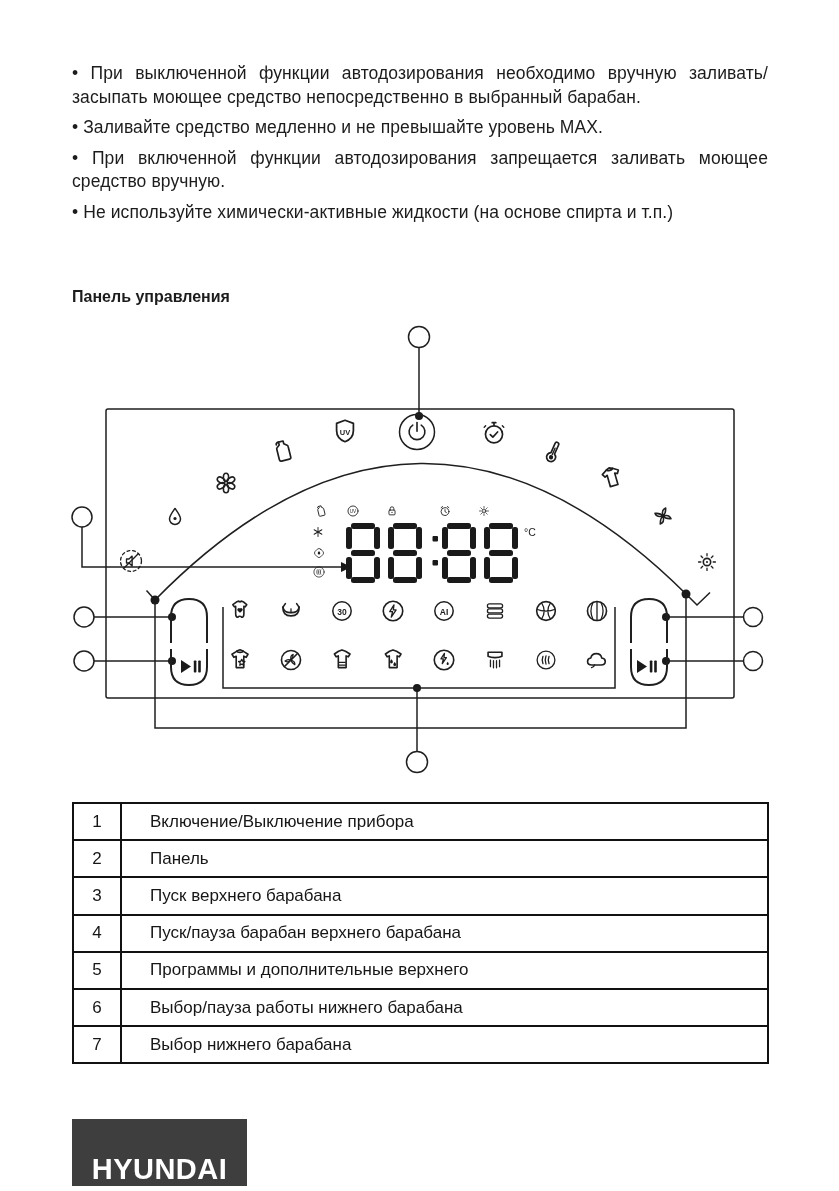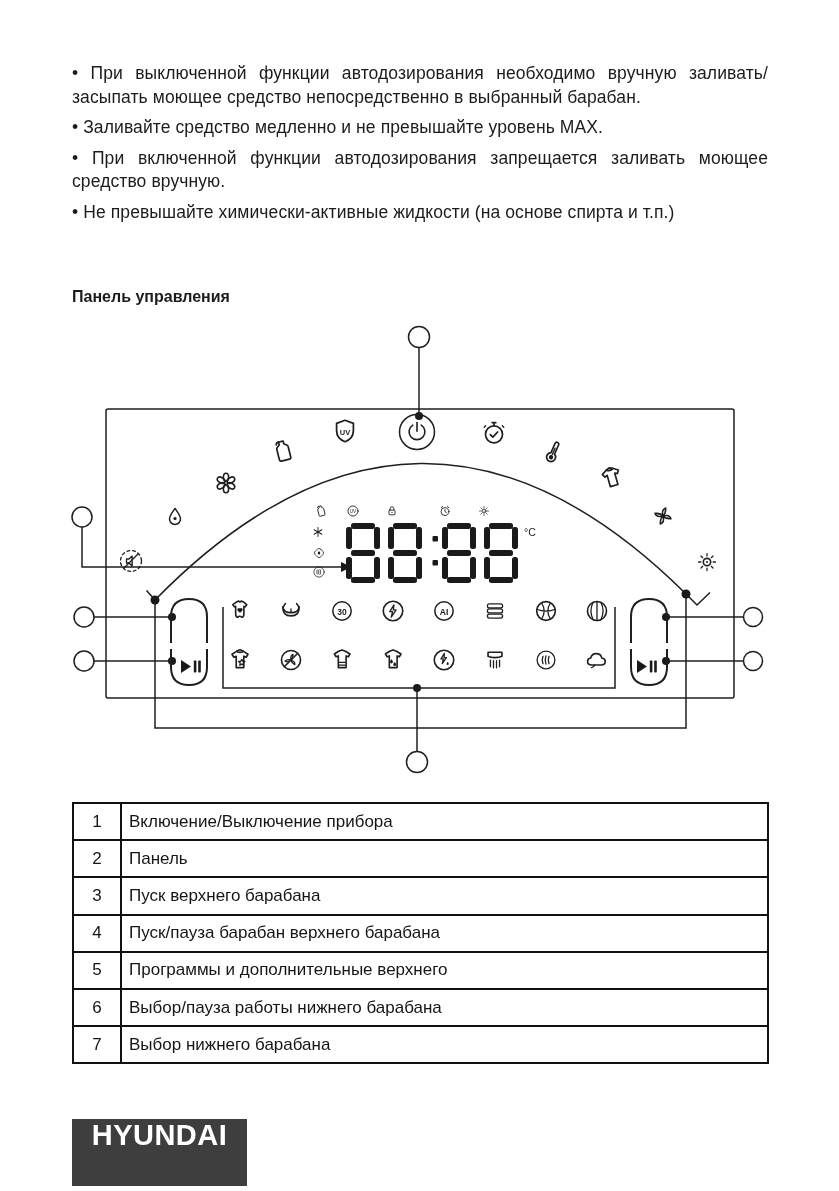--- a/index.html
+++ b/index.html
@@ -27,41 +27,41 @@
   .ic{stroke:#1f1f1f;stroke-width:1.5;fill:none;stroke-linecap:round;stroke-linejoin:round;}
   .icthin{stroke:#1f1f1f;stroke-width:1.2;fill:none;stroke-linecap:round;stroke-linejoin:round;}
   .svgtxt{fill:#1f1f1f;font-family:"Liberation Sans",sans-serif;}
   
   .ctl-table{
     position:absolute;left:72px;top:802px;width:697px;
     border-collapse:collapse;font-size:17px;color:#161616;
   }
   .ctl-table td{border:2px solid #111;height:35.2px;padding:0;}
   .ctl-table td.num{width:46px;text-align:center;}
-  .ctl-table td.desc{padding-left:7px;}
+  .ctl-table td.desc{padding-left:28px;}
   
   .logo{
     position:absolute;left:72px;top:1119px;width:175px;height:67px;
-    background:#3e3e3e;display:flex;align-items:flex-start;justify-content:center;
+    background:#3e3e3e;display:flex;align-items:flex-end;justify-content:center;
   }
   .logo span{
     color:#ffffff;font-size:29px;font-weight:bold;letter-spacing:.5px;
     font-family:"Liberation Sans",sans-serif;
   }
 </style>
 </head>
 <body>
 
 <div id="page">
 
   <div class="bullets">
     <p>• При выключенной функции автодозирования необходимо вручную заливать/засыпать моющее средство непосредственно в выбранный барабан.</p>
     <p>• Заливайте средство медленно и не превышайте уровень MAX.</p>
     <p>• При включенной функции автодозирования запрещается заливать моющее средство вручную.</p>
-    <p>• Не превышайте химически-активные жидкости (на основе спирта и т.п.)</p>
+    <p>• Не используйте химически-активные жидкости (на основе спирта и т.п.)</p>
   </div>
 
   <div class="section-title">Панель управления</div>
 
   <svg class="diagram" viewBox="0 0 839 1191" aria-hidden="true">
     <defs>
       <symbol id="i-drop" viewBox="0 0 24 24">
         <path class="ic" d="M12 3.5C8.8 8 6.5 10.8 6.5 14a5.5 5.5 0 0 0 11 0c0-3.2-2.3-6-5.5-10.5z"></path>
         <circle cx="12" cy="13.5" r="1.6" class="dot"></circle>
       </symbol>

